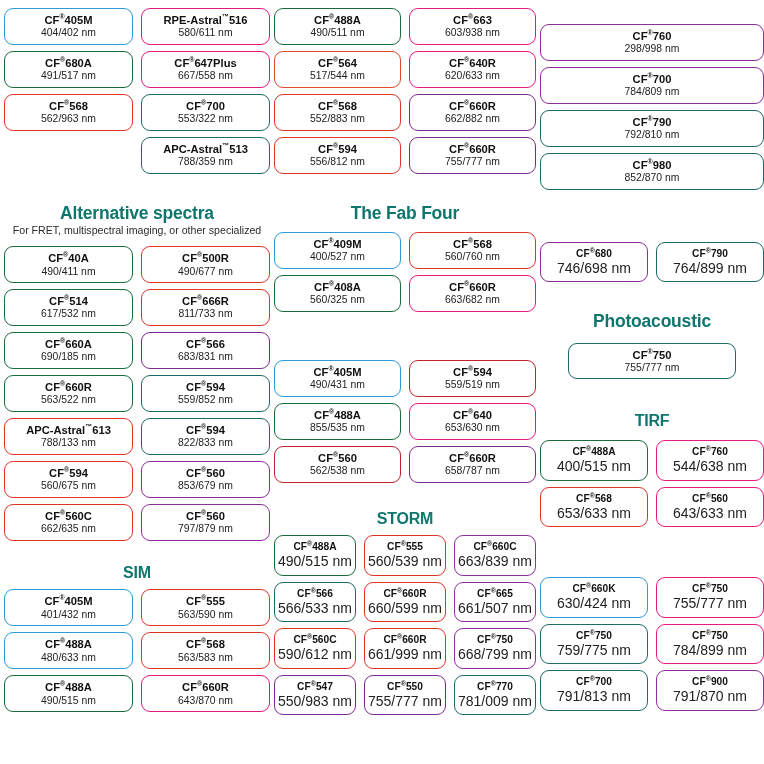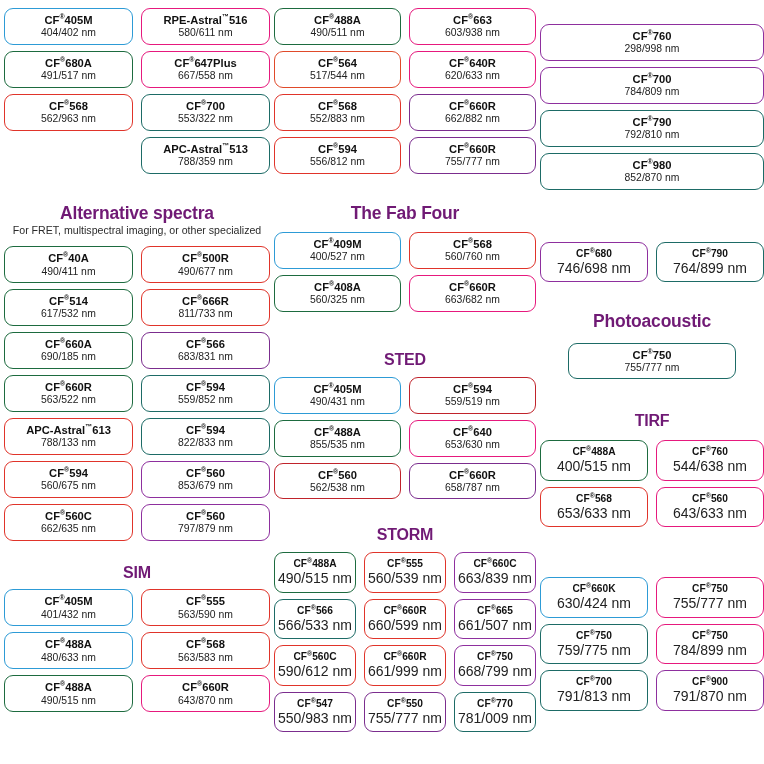--- a/index.html
+++ b/index.html
@@ -21,21 +21,21 @@
   }
   .col{position:relative;padding:0;}
   .col-left{padding-left:4px;}
   .col-mid{padding-left:4px;}
   .col-right{padding-left:4px;}
 
   .section{margin:0;}
   .sec-title{
     text-align:center;
     font-weight:bold;
-    color:#701a75;
+    color:#0f766e;
     line-height:1.05;
     letter-spacing:-0.2px;
   }
   .sec-title.big{font-size:17.5px;}
   .sec-title.med{font-size:16px;}
   .sec-sub{
     text-align:center;
     font-size:10.6px;
     color:#2b2b2b;
     margin-top:2px;
@@ -289,21 +289,20 @@
           </div>
           <div class="chip" style="border-color: rgb(230, 25, 125);">
             <div class="nm">CF<sup>®</sup>660R</div>
             <div class="wl">663/682 nm</div>
           </div>
         </div>
     </div>
 
     <div class="sp-40"></div>
     <div class="section">
-      <div class="sec-title med">STED</div>
       <div class="sp-8"></div>
       <div class="grid g2">
           <div class="chip" style="border-color: rgb(45, 155, 214);">
             <div class="nm">CF<sup>®</sup>405M</div>
             <div class="wl">490/431 nm</div>
           </div>
           <div class="chip" style="border-color: rgb(192, 35, 43);">
             <div class="nm">CF<sup>®</sup>594</div>
             <div class="wl">559/519 nm</div>
           </div>

